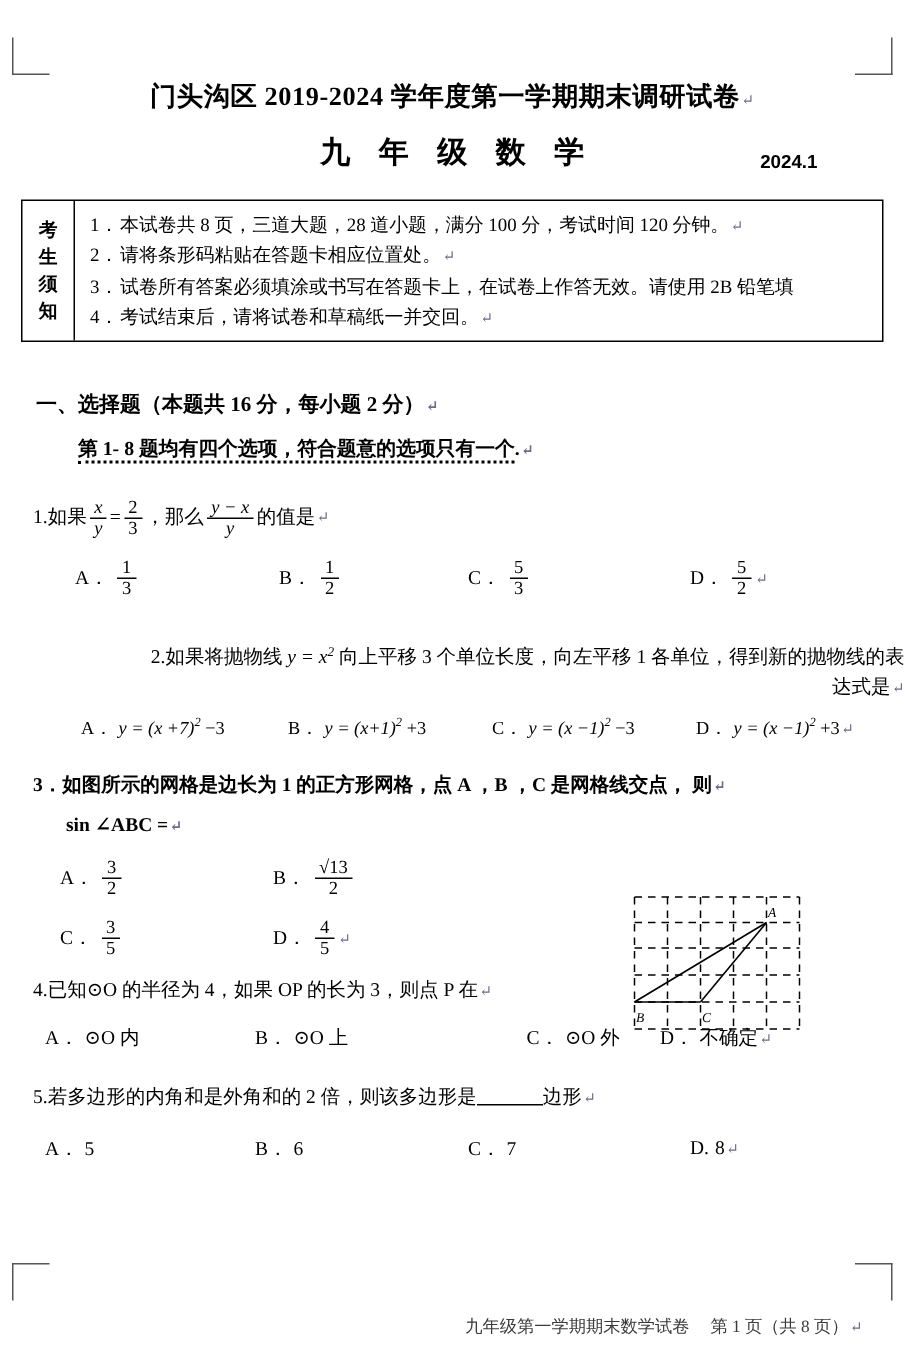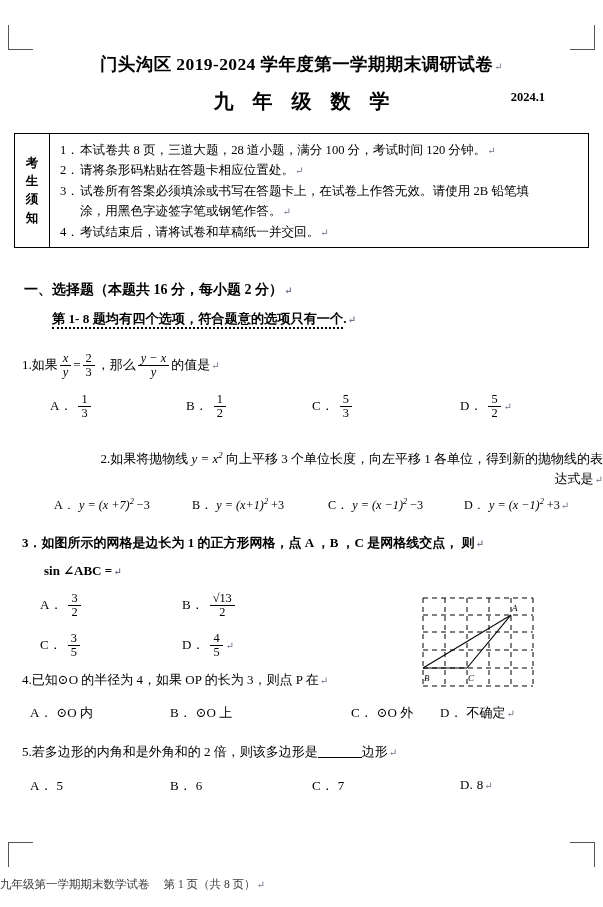--- a/index.html
+++ b/index.html
@@ -54,24 +54,24 @@
   .subtitle {
     text-align: center;
     font-size: 20px;
     font-weight: bold;
     letter-spacing: 7px;
     padding-left: 7px;
   }
   .subtitle-date {
     position: absolute;
     right: 58px;
-    bottom: 11px;
+    bottom: 1px;
     font-size: 12.5px;
     font-weight: bold;
-    font-family: Liberation Serif, serif;
+    font-family: Liberation Sans, sans-serif;
   }
   
   .notice {
     margin: 17px 14px 0 14px;
     border: 1px solid #000;
     display: flex;
     box-sizing: border-box;
   }
   .notice-label {
     width: 34px;
@@ -168,21 +168,21 @@
     top: 592px;
     width: 126px;
     height: 100px;
   }
   
   .footer {
     position: absolute;
     left: 0;
     bottom: 15px;
     width: 575px;
-    text-align: left;
+    text-align: right;
     font-size: 11.5px;
     color: #3a3a3a;
   }
   .footer .gap { display: inline-block; width: 14px; }
 </style>
 </head>
 <body>
 
 <div class="page">
 
@@ -212,24 +212,20 @@
           <span class="notice-num">1．</span>
           <span class="notice-text"><span>本试卷共 8 页，三道大题，28 道小题，满分 100 分，考试时间 120 分钟。</span><span class="pilcrow">↵</span></span>
         </div>
         <div class="notice-item">
           <span class="notice-num">2．</span>
           <span class="notice-text"><span>请将条形码粘贴在答题卡相应位置处。</span><span class="pilcrow">↵</span></span>
         </div>
         <div class="notice-item">
           <span class="notice-num">3．</span>
           <span class="notice-text">试卷所有答案必须填涂或书写在答题卡上，在试卷上作答无效。请使用 2B 铅笔填</span>
-        </div>
-        <div class="notice-item">
-          <span class="notice-num"></span>
-          <span class="notice-text"><span>涂，用黑色字迹签字笔或钢笔作答。</span><span class="pilcrow">↵</span></span>
         </div>
         <div class="notice-item">
           <span class="notice-num">4．</span>
           <span class="notice-text"><span>考试结束后，请将试卷和草稿纸一并交回。</span><span class="pilcrow">↵</span></span>
         </div>
       </div>
     </div>
 
     <div class="section-head"><span>一、选择题（本题共 16 分，每小题 2 分）</span><span class="pilcrow">↵</span></div>
     <div class="section-sub"><span class="dotted">第 1- 8 题均有四个选项，符合题意的选项只有一个</span><span>.</span><span class="pilcrow">↵</span></div>

